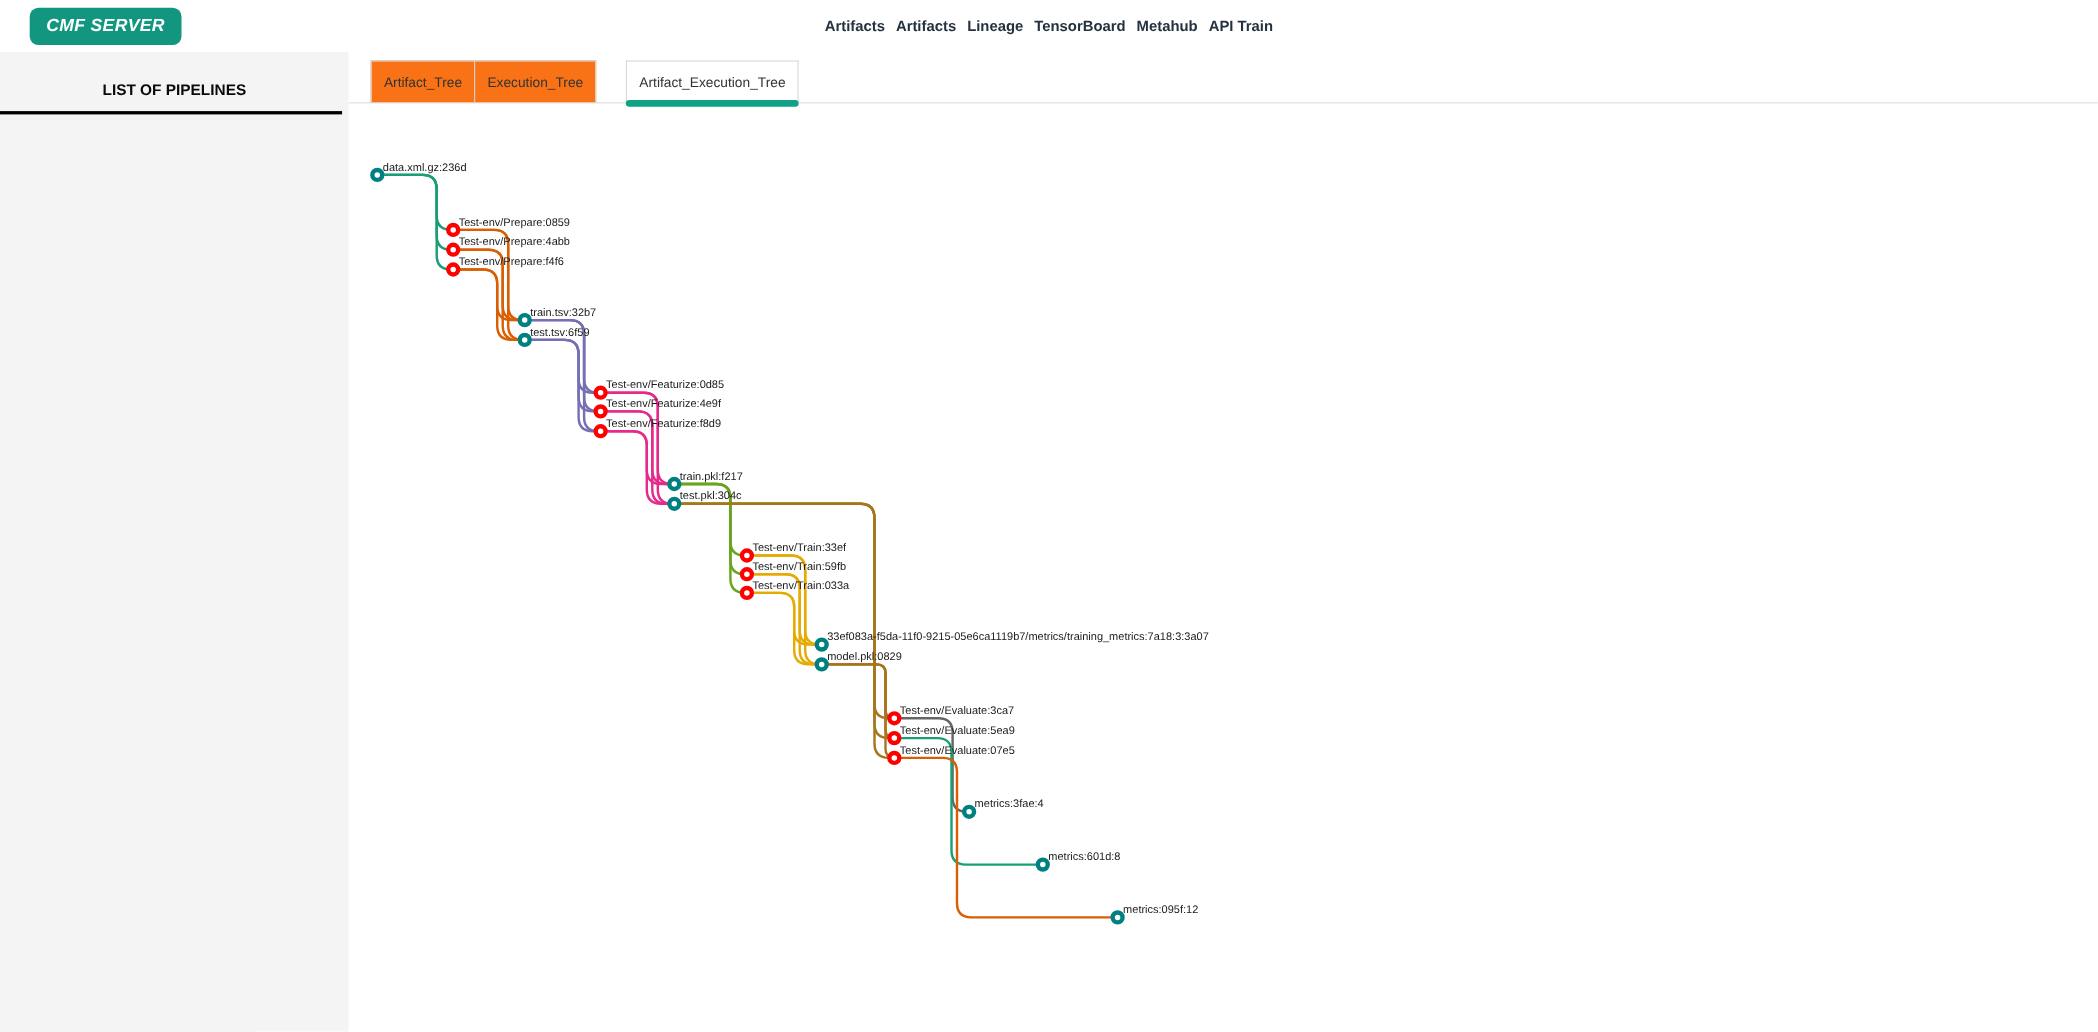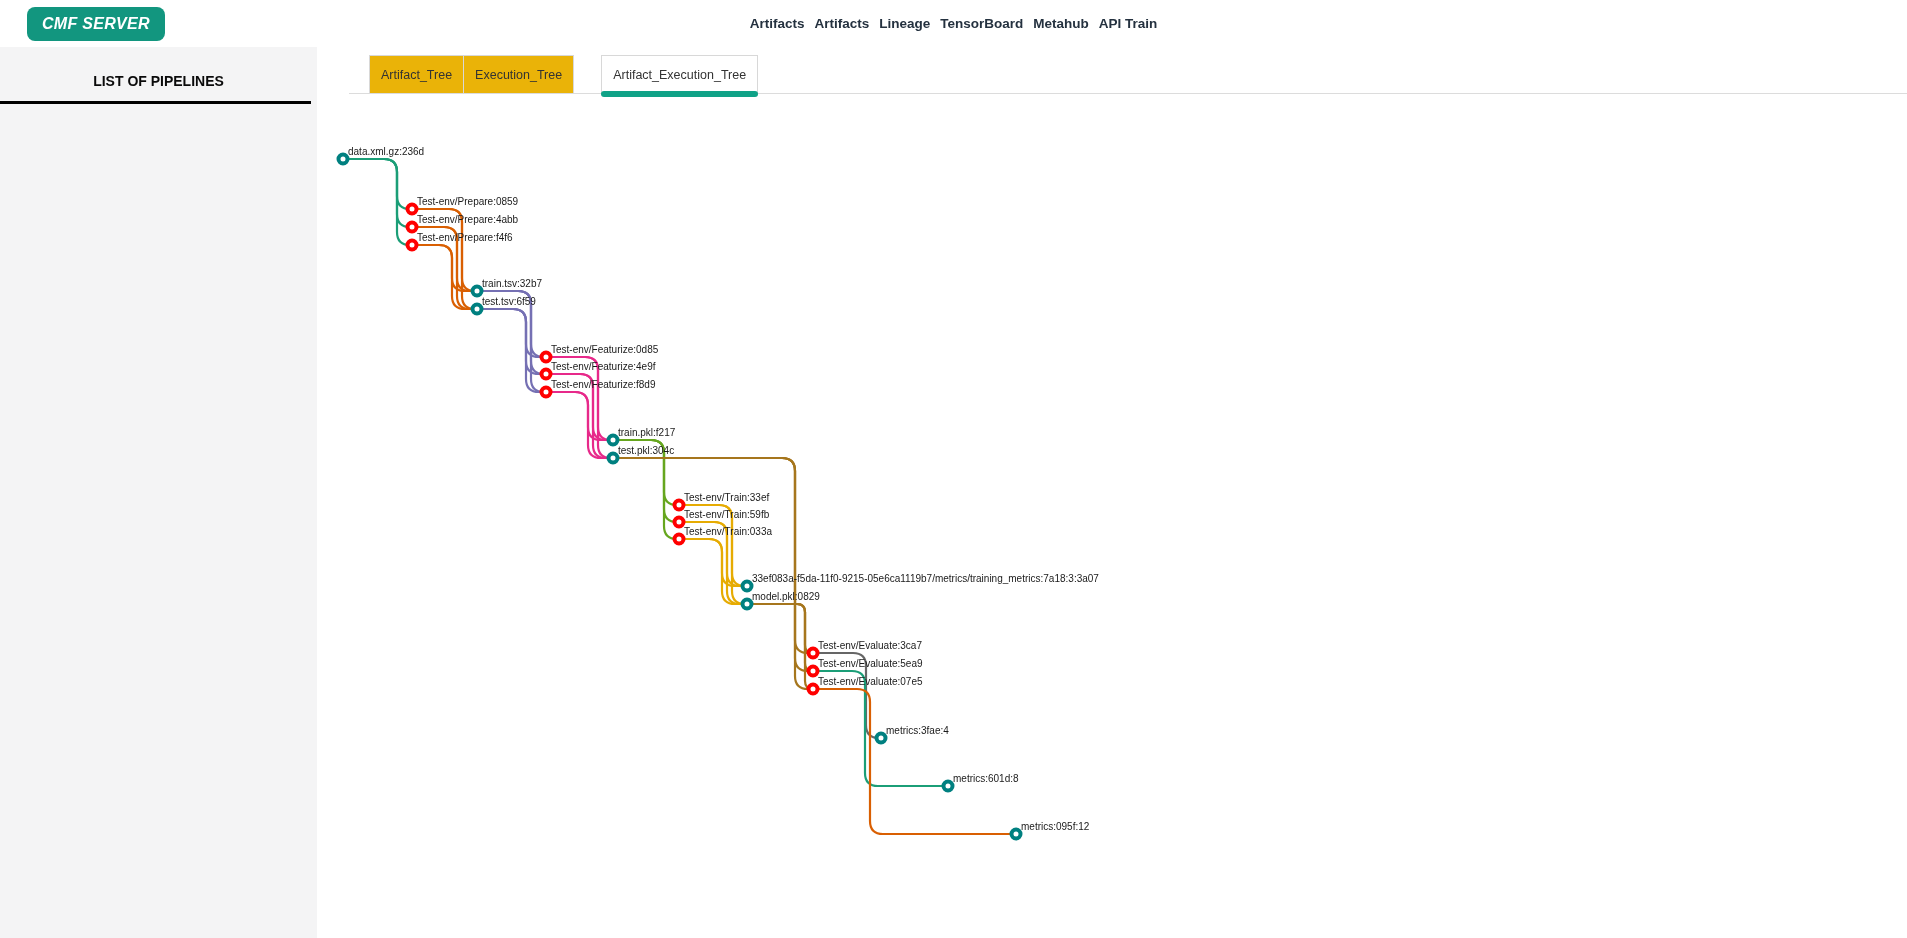--- a/index.html
+++ b/index.html
@@ -27,21 +27,21 @@
   nav.top-nav {
     position:absolute; left:50%; top:0; height:47px;
     transform:translateX(-50%);
     display:flex; align-items:center; gap:10px;
   }
   nav.top-nav a {
     font-size:13.5px; font-weight:bold; color:#24313f;
     text-decoration:none; cursor:pointer; white-space:nowrap;
   }
   
-  .content { display:flex; height:891px;gap:32px; }
+  .content { display:flex; height:891px; }
   aside.sidebar {
     flex:none; width:317px; background:#f4f4f5; height:100%;
   }
   .pipelines-title {
     margin:26px 0 12px 0; text-align:center;
     font-size:14px; font-weight:bold; color:#0a0a0a;
   }
   .sidebar-rule { width:311px; height:3px; background:#000; }
   .pipeline-item {
     width:311px; height:27px; line-height:27px;
@@ -49,21 +49,21 @@
     border-radius:0 0 6px 0; cursor:pointer; color:#111;
   }
   main.main-panel { flex:1; padding-top:8px; background:#fff; }
   
   .tab-bar {
     display:flex; align-items:stretch; height:39px;
     padding-left:20px; border-bottom:1px solid #dcdcdc;
   }
   .tab {
     display:flex; align-items:center;
-    background:#eab308; border:1px solid #d8d8d8; border-bottom:none;
+    background:#f97316; border:1px solid #d8d8d8; border-bottom:none;
     margin-right:-1px; padding:0 11px;
     font-size:12.5px; color:#333; cursor:pointer;
     font-family:"Liberation Sans", sans-serif;
   }
   .tab.active { background:#fff; position:relative; z-index:2;margin-left:28px; }
   .tab.active::after {
     content:""; position:absolute; left:-1px; right:-1px; bottom:-4px;
     height:6px; background:#0fa287; border-radius:3px;
   }
   

